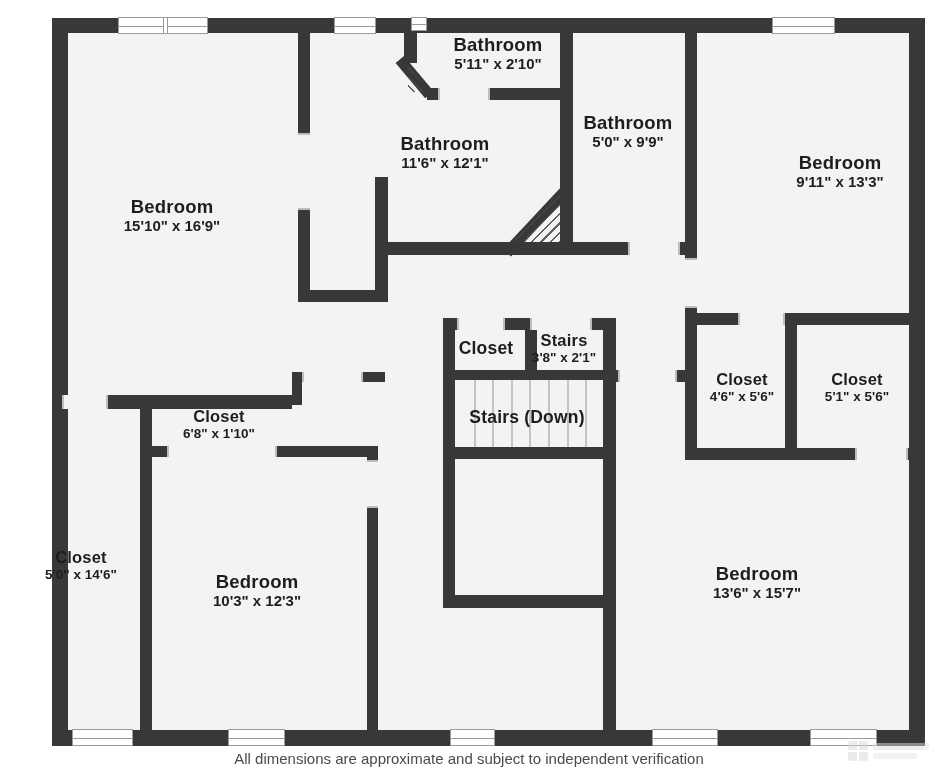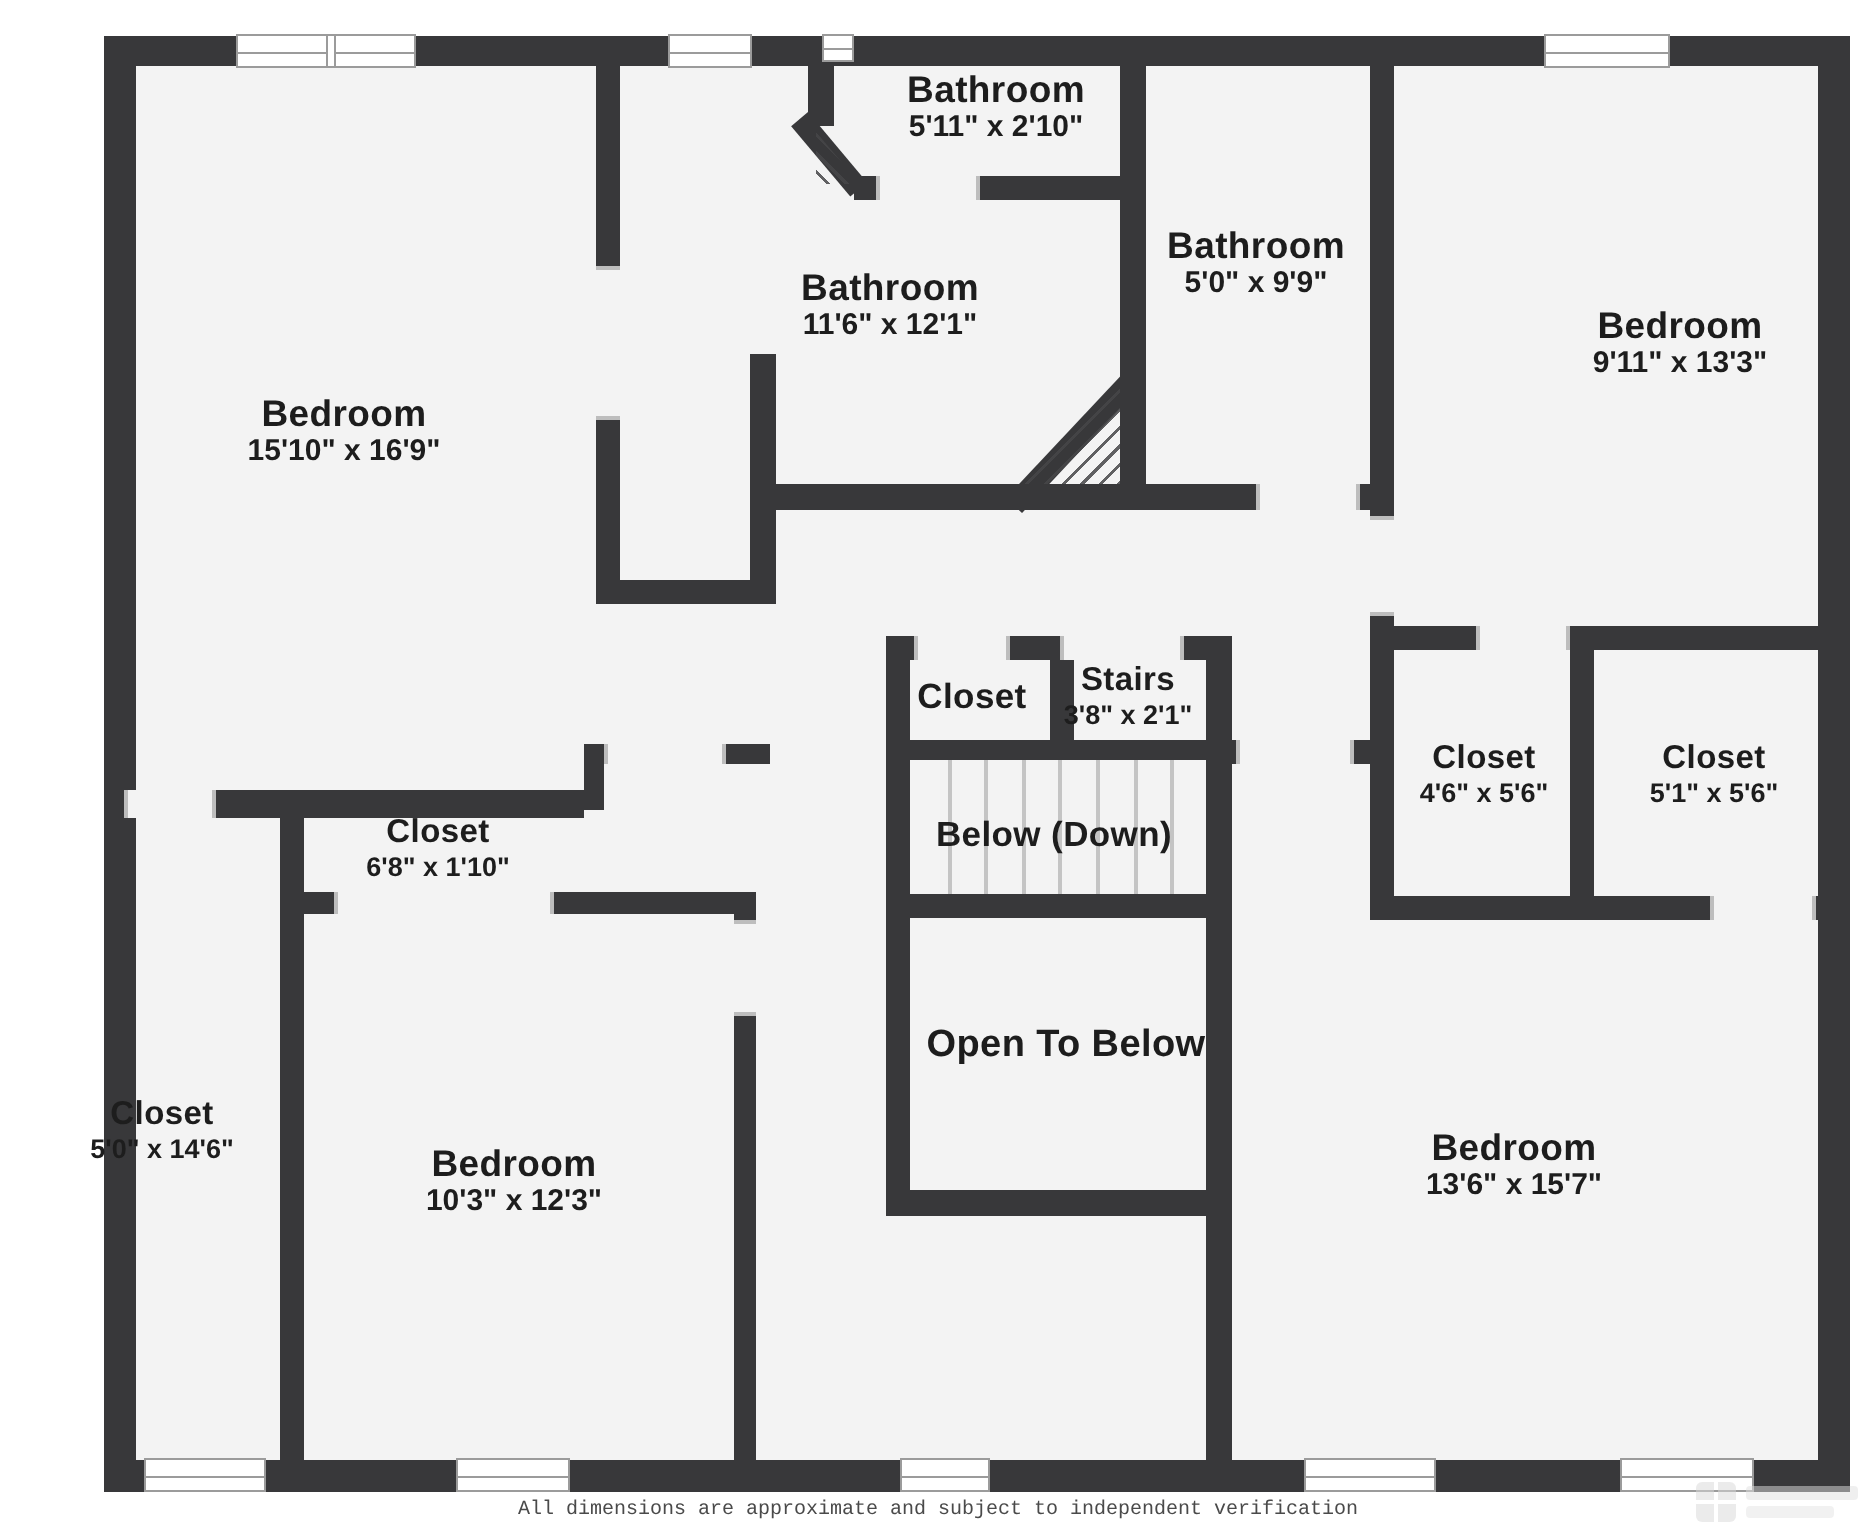--- a/index.html
+++ b/index.html
@@ -19,21 +19,21 @@
   .tread{position:absolute;background:#c4c4c4;}
   .room-label{position:absolute;transform:translate(-50%,-50%);text-align:center;
               color:#1d1d1d;font-weight:bold;white-space:nowrap;z-index:30;}
   .rname{display:block;font-size:18.5px;line-height:1.16;letter-spacing:.2px;}
   .rdims{display:block;font-size:15px;line-height:1.25;}
   .room-label.small .rname{font-size:16.5px;}
   .room-label.small .rdims{font-size:13.5px;}
   .room-label.single .rname{font-size:17.5px;}
   .room-label.big-single .rname{font-size:19px;}
   #footer-note{position:absolute;left:469px;top:750px;transform:translateX(-50%);
-               font-size:10px;color:#4a4a4a;white-space:nowrap;z-index:40;font-family:Liberation Mono, monospace;}
+               font-size:15px;color:#4a4a4a;white-space:nowrap;z-index:40;}
   #watermark{position:absolute;left:848px;top:740px;width:86px;height:24px;opacity:.5;z-index:40;}
   .wm-grid{position:absolute;left:0;top:1px;width:20px;height:20px;
            background:
              linear-gradient(#d9d9d9,#d9d9d9) 0 0/9px 9px no-repeat,
              linear-gradient(#d9d9d9,#d9d9d9) 11px 0/9px 9px no-repeat,
              linear-gradient(#d9d9d9,#d9d9d9) 0 11px/9px 9px no-repeat,
              linear-gradient(#d9d9d9,#d9d9d9) 11px 11px/9px 9px no-repeat;
            border-radius:3px;}
   .wm-line1{position:absolute;left:25px;top:3px;width:56px;height:7px;background:#e0e0e0;border-radius:2px;}
   .wm-line2{position:absolute;left:25px;top:13px;width:44px;height:6px;background:#e4e4e4;border-radius:2px;}
@@ -77,24 +77,21 @@
       <span class="rdims">9'11" x 13'3"</span>
     </div>
     <div class="room-label small single" style="left:486px;top:348px;">
       <span class="rname">Closet</span>
     </div>
     <div class="room-label small" style="left:564px;top:349px;">
       <span class="rname">Stairs</span>
       <span class="rdims">3'8" x 2'1"</span>
     </div>
     <div class="room-label single" style="left:527px;top:417px;">
-      <span class="rname">Below (Down)</span>
-    </div>
-    <div class="room-label big-single" style="left:533px;top:523px;">
-      <span class="rname">Open To Below</span>
+      <span class="rname">Stairs (Down)</span>
     </div>
     <div class="room-label small" style="left:742px;top:388px;">
       <span class="rname">Closet</span>
       <span class="rdims">4'6" x 5'6"</span>
     </div>
     <div class="room-label small" style="left:857px;top:388px;">
       <span class="rname">Closet</span>
       <span class="rdims">5'1" x 5'6"</span>
     </div>
     <div class="room-label small" style="left:219px;top:425px;">

